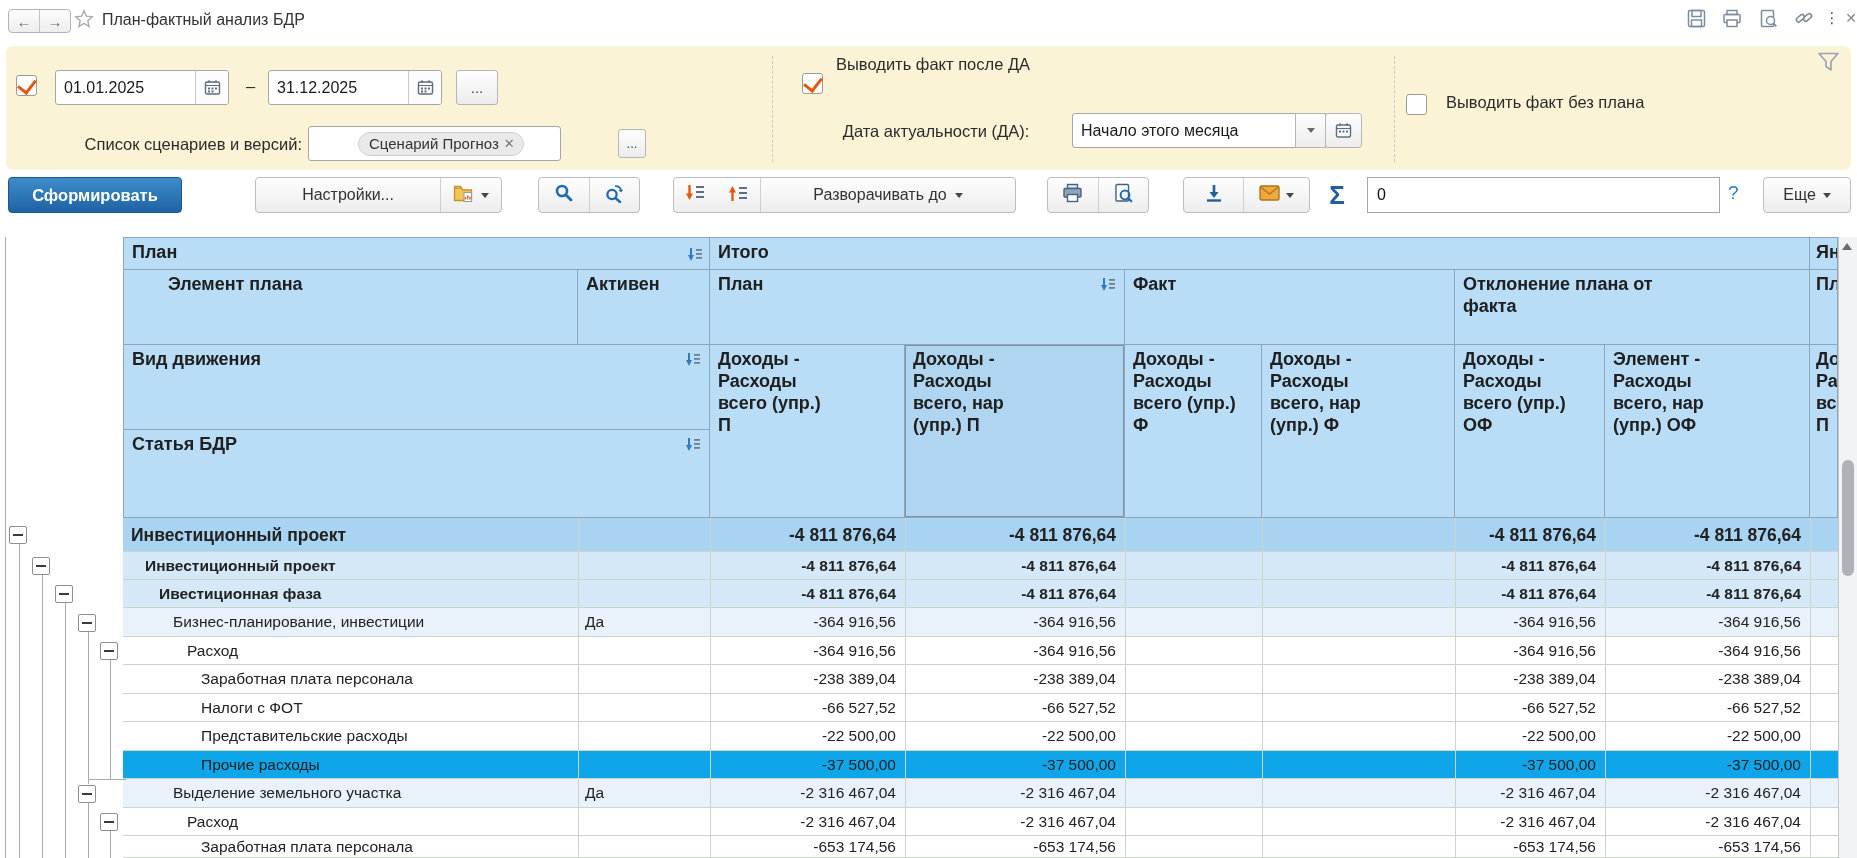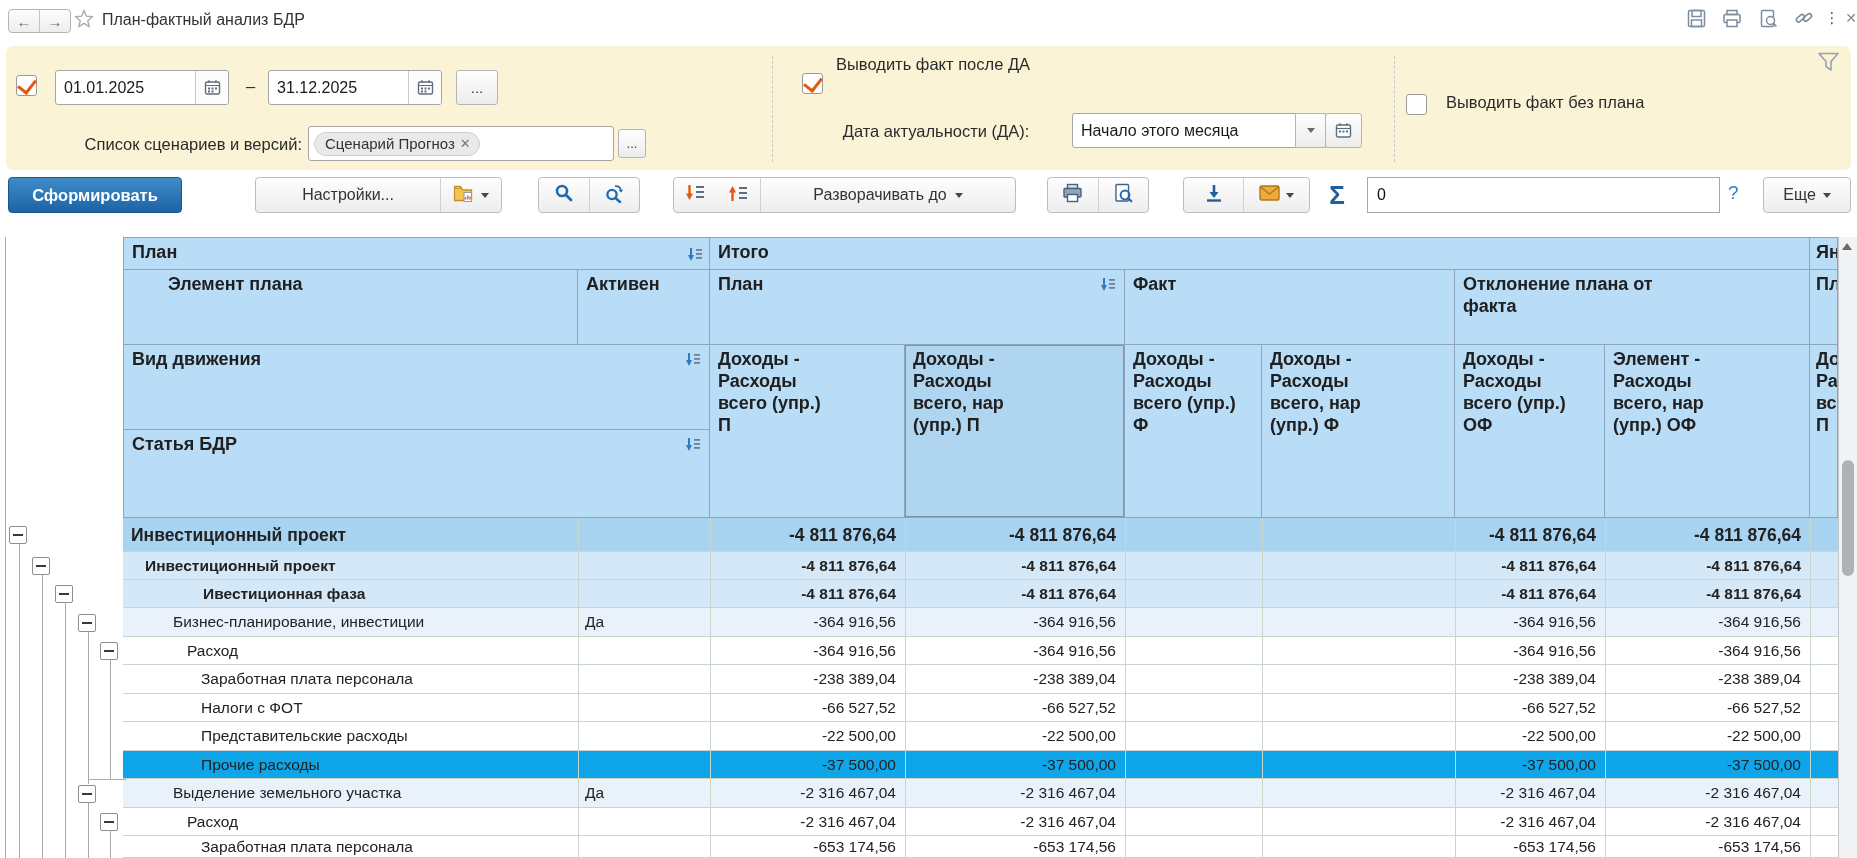--- a/index.html
+++ b/index.html
@@ -140,21 +140,21 @@
           <rect x="11" y="8.5" width="2" height="2"></rect>
           <rect x="4" y="11.5" width="2" height="2"></rect>
           <rect x="7.5" y="11.5" width="2" height="2"></rect>
         </g>
       </svg>
   </div>
 </div>
 <div class="abs smallbtn" style="left:456px;top:70px;width:42px;height:35px;">...</div>
 
 <div class="abs lbl" style="left:14px;top:135px;width:288px;text-align:right;">Список сценариев и версий:</div>
-<div class="abs field" style="left:308px;top:126px;width:306px;height:35px;">
+<div class="abs field" style="left:308px;top:126px;width:253px;height:35px;padding-left:44px;">
   <div style="display:flex;align-items:center;padding:0 5px;">
     <div class="tag">
       <span>Сценарий Прогноз</span>
       <span class="x">✕</span>
     </div>
   </div>
 </div>
 <div class="abs smallbtn" style="left:618px;top:129px;width:28px;height:29px;font-size:13px;">...</div>
 
 <div class="abs cb on" style="left:802px;top:52px;"></div>
@@ -412,21 +412,21 @@
         <span class="dval" style="right: 37px; font-weight: bold; font-size: 17.5px;">-4 811 876,64</span>
       </div>
       <div class="drow" style="top: 315px; height: 28px; background: rgb(213, 232, 247);">
         <span class="dname" style="left: 22px; font-weight: bold; font-size: 15.5px;">Инвестиционный проект</span>
         <span class="dval" style="right: 942px; font-weight: bold; font-size: 15.5px;">-4 811 876,64</span>
         <span class="dval" style="right: 722px; font-weight: bold; font-size: 15.5px;">-4 811 876,64</span>
         <span class="dval" style="right: 242px; font-weight: bold; font-size: 15.5px;">-4 811 876,64</span>
         <span class="dval" style="right: 37px; font-weight: bold; font-size: 15.5px;">-4 811 876,64</span>
       </div>
       <div class="drow" style="top: 343px; height: 28px; background: rgb(213, 232, 247);">
-        <span class="dname" style="left: 36px; font-weight: bold; font-size: 15.5px; margin-left: 44px;">Ивестиционная фаза</span>
+        <span class="dname" style="left: 36px; font-weight: bold; font-size: 15.5px;">Ивестиционная фаза</span>
         <span class="dval" style="right: 942px; font-weight: bold; font-size: 15.5px;">-4 811 876,64</span>
         <span class="dval" style="right: 722px; font-weight: bold; font-size: 15.5px;">-4 811 876,64</span>
         <span class="dval" style="right: 242px; font-weight: bold; font-size: 15.5px;">-4 811 876,64</span>
         <span class="dval" style="right: 37px; font-weight: bold; font-size: 15.5px;">-4 811 876,64</span>
       </div>
       <div class="drow" style="top: 371px; height: 29px; background: rgb(233, 242, 250);">
         <span class="dname" style="left: 50px; font-weight: normal; font-size: 15.5px;">Бизнес-планирование, инвестиции</span>
         <span class="dname" style="left: 462px; font-size: 15.5px;">Да</span>
         <span class="dval" style="right: 942px; font-weight: normal; font-size: 15.5px;">-364 916,56</span>
         <span class="dval" style="right: 722px; font-weight: normal; font-size: 15.5px;">-364 916,56</span>

